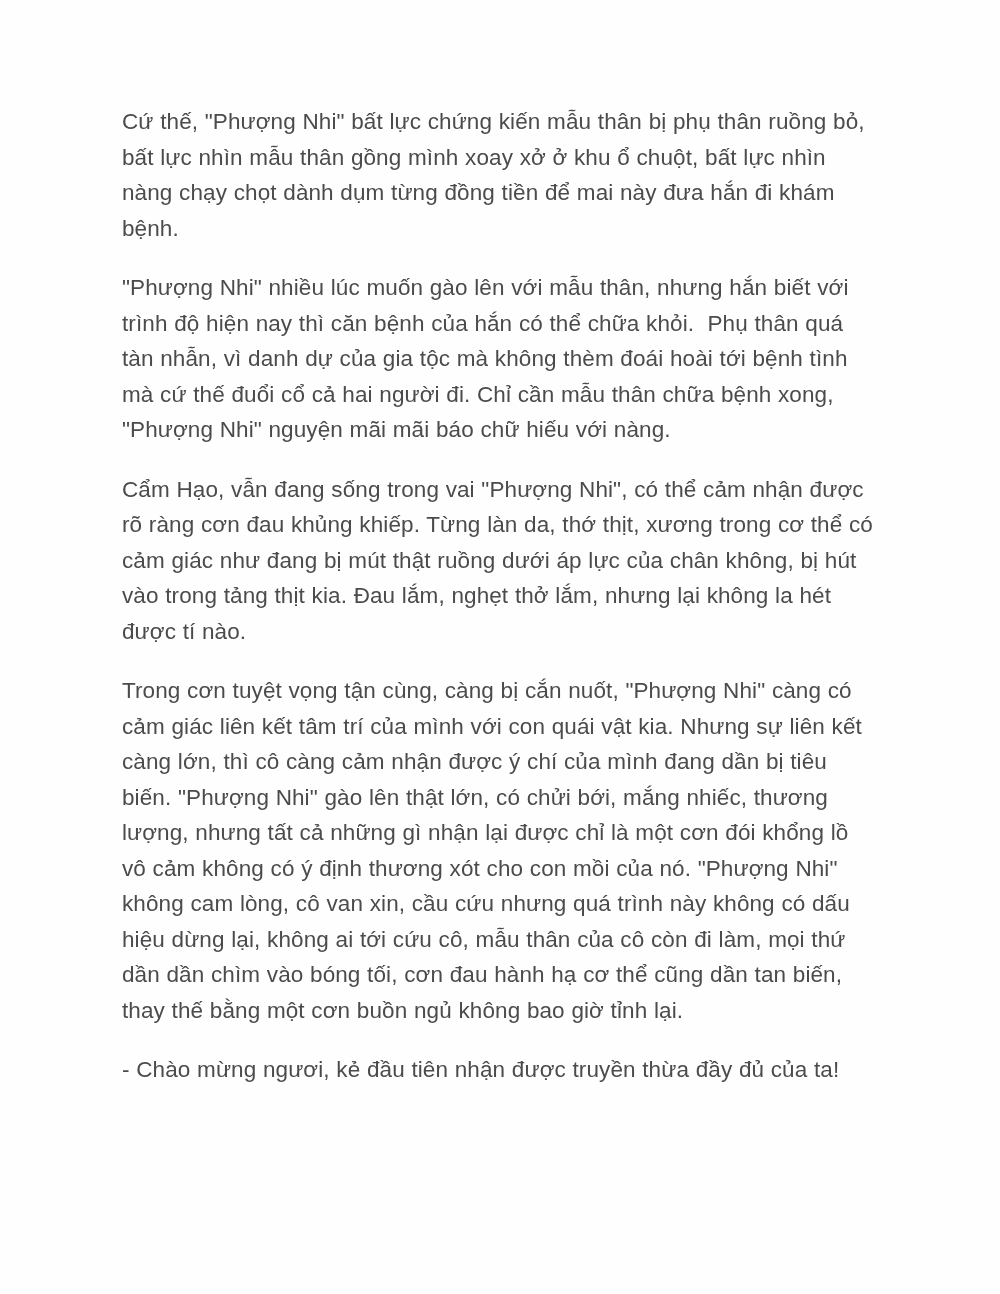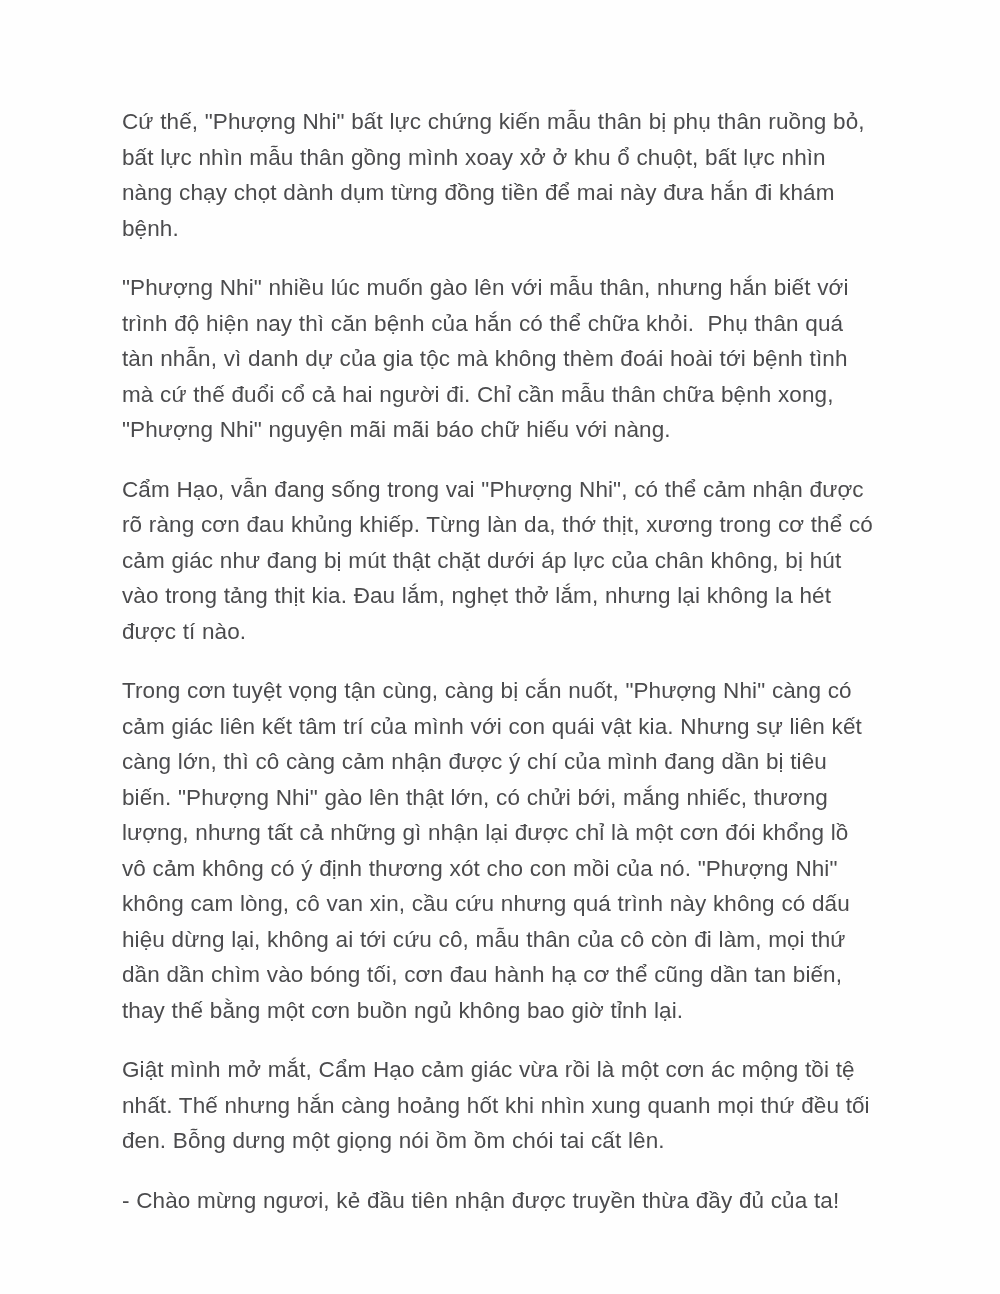--- a/index.html
+++ b/index.html
@@ -47,22 +47,21 @@
 <body>
 
 <div class="page">
   <div class="doc-body">
 
     <p class="para">Cứ thế, "Phượng Nhi" bất lực chứng kiến mẫu thân bị phụ thân ruồng bỏ, bất lực nhìn mẫu thân gồng mình xoay xở ở khu ổ chuột, bất lực nhìn nàng chạy chọt dành dụm từng đồng tiền để mai này đưa hắn đi khám bệnh.</p>
 
     <p class="para">"Phượng Nhi" nhiều lúc muốn gào lên với mẫu thân, nhưng hắn biết với trình độ hiện nay thì căn bệnh của hắn có thể chữa khỏi.  Phụ thân quá tàn nhẫn, vì danh dự của gia tộc mà không thèm đoái hoài tới bệnh tình mà cứ thế đuổi cổ cả hai người đi. Chỉ cần mẫu thân chữa bệnh xong, "Phượng Nhi" nguyện mãi mãi báo chữ hiếu với nàng.</p>
 
 
-    <p class="para">Cẩm Hạo, vẫn đang sống trong vai "Phượng Nhi", có thể cảm nhận được rõ ràng cơn đau khủng khiếp. Từng làn da, thớ thịt, xương trong cơ thể có cảm giác như đang bị mút thật chặt dưới áp lực của chân không, bị hút vào trong tảng thịt kia. Đau lắm, nghẹt thở lắm, nhưng lại không la hét được tí nào.</p>
+    <p class="para">Cẩm Hạo, vẫn đang sống trong vai "Phượng Nhi", có thể cảm nhận được rõ ràng cơn đau khủng khiếp. Từng làn da, thớ thịt, xương trong cơ thể có cảm giác như đang bị mút thật ruồng dưới áp lực của chân không, bị hút vào trong tảng thịt kia. Đau lắm, nghẹt thở lắm, nhưng lại không la hét được tí nào.</p>
 
     <p class="para">Trong cơn tuyệt vọng tận cùng, càng bị cắn nuốt, "Phượng Nhi" càng có cảm giác liên kết tâm trí của mình với con quái vật kia. Nhưng sự liên kết càng lớn, thì cô càng cảm nhận được ý chí của mình đang dần bị tiêu biến. "Phượng Nhi" gào lên thật lớn, có chửi bới, mắng nhiếc, thương lượng, nhưng tất cả những gì nhận lại được chỉ là một cơn đói khổng lồ vô cảm không có ý định thương xót cho con mồi của nó. "Phượng Nhi" không cam lòng, cô van xin, cầu cứu nhưng quá trình này không có dấu hiệu dừng lại, không ai tới cứu cô, mẫu thân của cô còn đi làm, mọi thứ dần dần chìm vào bóng tối, cơn đau hành hạ cơ thể cũng dần tan biến, thay thế bằng một cơn buồn ngủ không bao giờ tỉnh lại.</p>
 
-    <p class="para">Giật mình mở mắt, Cẩm Hạo cảm giác vừa rồi là một cơn ác mộng tồi tệ nhất. Thế nhưng hắn càng hoảng hốt khi nhìn xung quanh mọi thứ đều tối đen. Bỗng dưng một giọng nói ồm ồm chói tai cất lên.</p>
 
     <p class="para dialogue">- Chào mừng ngươi, kẻ đầu tiên nhận được truyền thừa đầy đủ của ta!</p>
 
   </div>
 </div>
 
 </body></html>

